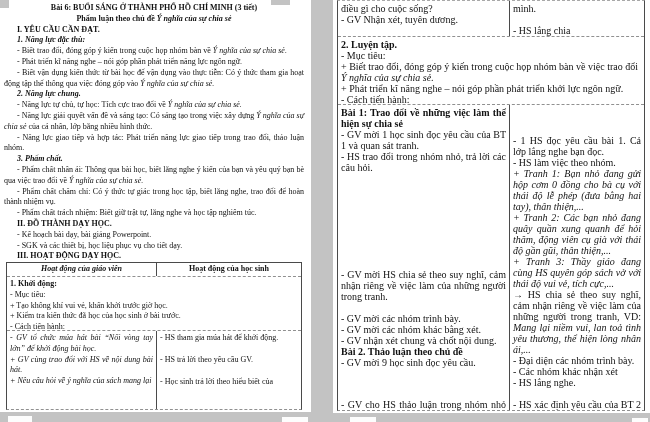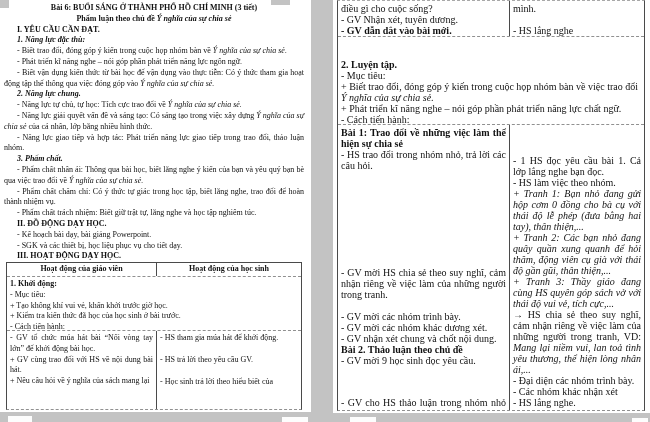--- a/index.html
+++ b/index.html
@@ -25,21 +25,21 @@
   
   .dtable{display:flex;flex-direction:column;overflow:hidden;background:var(--page);}
   .ltable{margin-left:2px;width:296px;flex:1;border:1px solid var(--bsolid);border-bottom:1px dashed var(--bdash);font-size:8px;line-height:10.8px;}
   .rtable{width:308px;height:411px;border-left:1px solid var(--bsolid);border-right:1px solid var(--bsolid);border-top:1px dashed #a8a8a8;border-bottom:1px dashed var(--bdash);font-size:10px;line-height:11px;}
   .trow{border-bottom:1px dashed var(--bdash);overflow:hidden;}
   .trow:last-child{border-bottom:none;flex:1;}
   .trow.cols{display:flex;align-items:stretch;}
   .trow.full{padding:2px 3px 1px 3px;}
   .cell{padding:2px 3px 1px 3px;overflow:hidden;}
   .cell .para{text-align:justify;}
-  .ltable .gvc{width:149px;}
+  .ltable .gvc{width:149px;font-style:italic;}
   .ltable .hsc{flex:1;border-left:1px solid var(--bsolid);}
   .rtable .gvc{width:171px;}
   .rtable .hsc{flex:1;border-left:1px solid var(--bsolid);}
   .thead{display:flex;}
   .thead .cell{font-weight:bold;text-align:center;padding:1px 2px;}
   
   .notch{position:absolute;background:var(--bg);z-index:5;}
   .stub{position:absolute;background:#fdfdfd;z-index:5;}
 </style>
 </head>
@@ -57,21 +57,21 @@
         <p class="para ind"><span class="">- Phát triển kĩ năng nghe – nói góp phần phát triển năng lực ngôn ngữ.</span></p>
         <p class="para ind"><span class="">- Biết vận dụng kiến thức từ bài học để vận dụng vào thực tiễn: Có ý thức tham gia hoạt động tập thể thông qua việc đóng góp vào </span><span class="i">Ý nghĩa của sự chia sẻ.</span></p>
         <p class="para ind"><span class="b i">2. Năng lực chung.</span></p>
         <p class="para ind"><span class="">- Năng lực tự chủ, tự học: Tích cực trao đổi về </span><span class="i">Ý nghĩa của sự chia sẻ.</span></p>
         <p class="para ind"><span class="">- Năng lực giải quyết vấn đề và sáng tạo: Có sáng tạo trong việc xây dựng </span><span class="i">Ý nghĩa của sự chia sẻ</span><span class=""> của cá nhân, lớp bằng nhiều hình thức.</span></p>
         <p class="para ind"><span class="">- Năng lực giao tiếp và hợp tác: Phát triển năng lực giao tiếp trong trao đổi, thảo luận nhóm.</span></p>
         <p class="para ind"><span class="b i">3. Phẩm chất.</span></p>
         <p class="para ind"><span class="">- Phẩm chất nhân ái: Thông qua bài học, biết lắng nghe ý kiến của bạn và yêu quý bạn bè qua việc trao đổi về </span><span class="i">Ý nghĩa của sự chia sẻ.</span></p>
         <p class="para ind"><span class="">- Phẩm chất chăm chỉ: Có ý thức tự giác trong học tập, biết lắng nghe, trao đổi để hoàn thành nhiệm vụ.</span></p>
         <p class="para ind"><span class="">- Phẩm chất trách nhiệm: Biết giữ trật tự, lắng nghe và học tập nghiêm túc.</span></p>
-        <p class="para ind"><span class="b ">II. ĐỒ ĐỘNG DẠY HỌC.</span></p>
+        <p class="para ind"><span class="b ">II. ĐỒ THÀNH DẠY HỌC.</span></p>
         <p class="para ind"><span class="">- Kế hoạch bài dạy, bài giảng Powerpoint.</span></p>
         <p class="para ind"><span class="">- SGK và các thiết bị, học liệu phục vụ cho tiết dạy.</span></p>
         <p class="para ind"><span class="b ">III. HOẠT ĐỘNG DẠY HỌC.</span></p>
       </div>
     <div class="dtable ltable" id="ltable">
       <div class="trow thead cols">
         <div class="cell gvc">Hoạt động của giáo viên</div>
         <div class="cell hsc">Hoạt động của học sinh</div>
       </div>
     <div class="trow full" style="height: 54px;">
@@ -97,44 +97,44 @@
         </div>
       </div>
   </div>
 
   <div class="page right">
     <div class="dtable rtable" id="rtable">
         <div class="trow cols" style="height: 36px;">
           <div class="cell gvc">
             <p class="para"><span class="">điều gì cho cuộc sống?</span></p>
             <p class="para"><span class="">- GV Nhận xét, tuyên dương.</span></p>
-            <p class="para"><span class="b ">- GV dẫn dắt vào bài mới.</span></p>
           </div>
           <div class="cell hsc">
             <p class="para"><span class="">mình.</span></p>
             <p class="gap" style="height: 11px;"></p>
-            <p class="para"><span class="">- HS lắng nghe</span></p>
+            <p class="para"><span class="">- HS lắng chia</span></p>
           </div>
         </div>
-        <div class="trow full" style="height: 68px; margin-top: 20px;">
+        <div class="trow full" style="height: 68px;">
           <p class="para"><span class="b ">2. Luyện tập.</span></p>
           <p class="para"><span class="">- Mục tiêu:</span></p>
           <p class="para"><span class="">+ Biết trao đổi, đóng góp ý kiến trong cuộc họp nhóm bàn về việc trao đổi </span><span class="i">Ý nghĩa của sự chia sẻ.</span></p>
-          <p class="para"><span class="">+ Phát triển kĩ năng nghe – nói góp phần phát triển năng lực chất ngữ.</span></p>
+          <p class="para"><span class="">+ Phát triển kĩ năng nghe – nói góp phần phát triển khởi lực ngôn ngữ.</span></p>
           <p class="para"><span class="">- Cách tiến hành:</span></p>
         </div>
         <div class="trow cols">
           <div class="cell gvc">
             <p class="para"><span class="b ">Bài 1: Trao đổi về những việc làm thể hiện sự chia sẻ</span></p>
+            <p class="para"><span class="">- GV mời 1 học sinh đọc yêu cầu của BT 1 và quan sát tranh.</span></p>
             <p class="para"><span class="">- HS trao đổi trong nhóm nhỏ, trả lời các câu hỏi.</span></p>
             <p class="gap" style="height: 96px;"></p>
             <p class="para"><span class="">- GV mời HS chia sẻ theo suy nghĩ, cảm nhận riêng về việc làm của những người trong tranh.</span></p>
             <p class="gap" style="height: 11px;"></p>
             <p class="para"><span class="">- GV mời các nhóm trình bày.</span></p>
-            <p class="para"><span class="">- GV mời các nhóm khác dương xét.</span></p>
+            <p class="para"><span class="">- GV mời các nhóm khác bằng xét.</span></p>
             <p class="para"><span class="">- GV nhận xét chung và chốt nội dung.</span></p>
             <p class="para"><span class="b ">Bài 2. Thảo luận theo chủ đề</span></p>
             <p class="para"><span class="">- GV mời 9 học sinh đọc yêu cầu.</span></p>
             <p class="gap" style="height: 31px;"></p>
             <p class="para"><span class="">- GV cho HS thảo luận trong nhóm nhỏ theo</span></p>
           </div>
           <div class="cell hsc">
             <p class="gap" style="height: 28px;"></p>
             <p class="para"><span class="">- 1 HS đọc yêu cầu bài 1. Cả lớp lắng nghe bạn đọc.</span></p>
             <p class="para"><span class="">- HS làm việc theo nhóm.</span></p>

